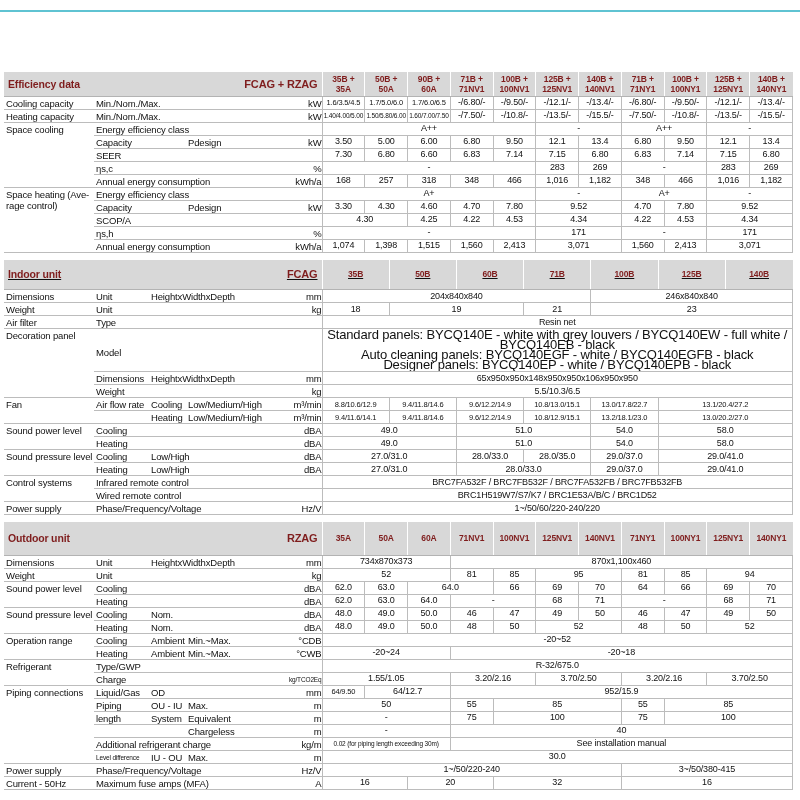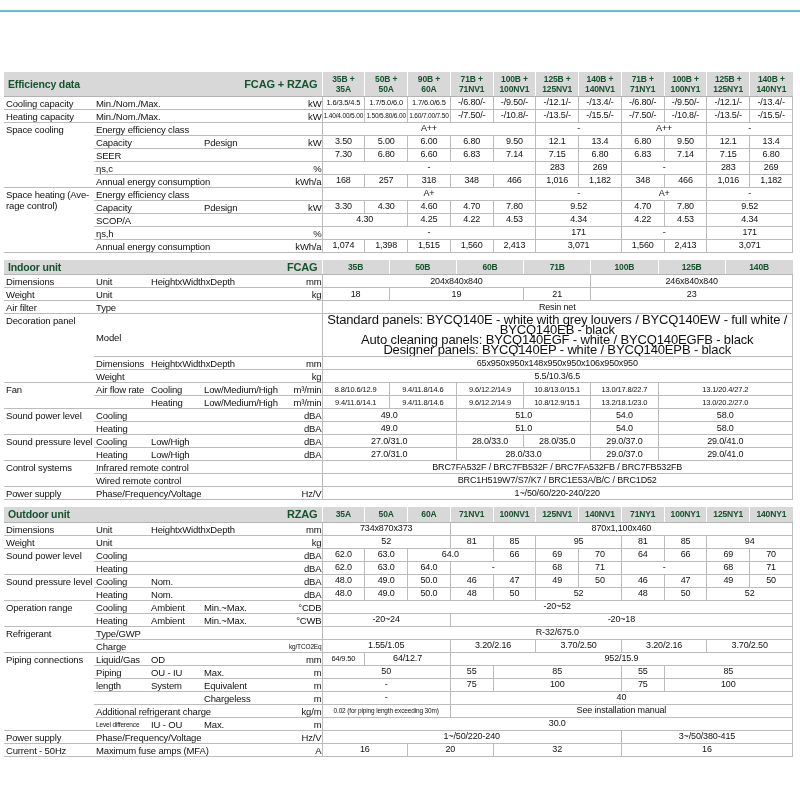--- a/index.html
+++ b/index.html
@@ -3,34 +3,34 @@
 <meta charset="utf-8">
 <style>
   html,body{margin:0;padding:0;background:#fff;}
   .page{position:relative;width:800px;height:800px;background:#fff;overflow:hidden;
         font-family:"Liberation Sans",sans-serif;color:#111;letter-spacing:-0.15px;}
   .accent-line{position:absolute;top:10px;left:0;width:100%;height:2px;}
   .tables{position:absolute;top:72px;left:4px;width:789px;}
   table{border-collapse:collapse;table-layout:fixed;width:100%;margin-bottom:7px;}
   col.c-group{width:90px}
   col.c-labels{width:228px}
-  th{background:#d8d8d8;color:#14532d;font-weight:bold;padding:0;border-bottom:1px solid #b3b3b3;}
+  th{background:#d8d8d8;color:#7f1d1d;font-weight:bold;padding:0;border-bottom:1px solid #b3b3b3;}
   th.section-left{text-align:left;}
   .sect{display:flex;justify-content:space-between;align-items:center;padding:0 4px;}
   .t-title{font-size:10.5px;}
   .t-series{font-size:11px;}
   th.col{font-size:8.5px;line-height:10px;white-space:pre-line;text-align:center;
          border-left:1px solid #fff;vertical-align:middle;margin-top:47px;}
   tbody tr{height:13px;margin-top:36px;}
   td{border-bottom:1px solid #bcbcbc;font-size:9px;vertical-align:middle;padding:0;}
   td.group{font-size:9.5px;vertical-align:top;padding:1px 0 0 2px;line-height:11px;
            white-space:pre-line;text-align:left;}
   td.labels{position:relative;font-size:9.5px;}
   .lp{position:absolute;top:50%;transform:translateY(-50%);white-space:nowrap;}
-  .lp0{left:2px}.lp1{left:57px}.lp2{left:110px}
+  .lp0{left:2px}.lp1{left:57px}.lp2{left:94px}
   tr.top .lp{top:18px;transform:none;}
   .unit{position:absolute;right:0;top:50%;transform:translateY(-50%);white-space:nowrap;}
   td.val{text-align:center;border-left:1px solid #bcbcbc;line-height:11px;white-space:nowrap;overflow:hidden;}
   td.val:last-child{border-right:1px solid #bcbcbc;}
   .sm{font-size:7.5px !important;}
   .xs{font-size:6.5px !important;}
   td.val.ml{font-size:13px;line-height:10px;white-space:pre-line;padding:1px 0;}
 </style>
 </head>
 <body>
@@ -272,21 +272,21 @@
             <col class="c-labels">
             <col>
             <col>
             <col>
             <col>
             <col>
             <col>
             <col>
           </colgroup>
           <thead>
-            <tr style="height: 15px;">
+            <tr style="height: 30px; text-decoration: underline;">
               <th class="section-left" colspan="2">
                 <div class="sect">
                   <span class="t-title">Indoor unit</span>
                   <span class="t-series">FCAG</span>
                 </div>
               </th>
               <th class="col">35B</th>
               <th class="col">50B</th>
               <th class="col">60B</th>
               <th class="col">71B</th>
@@ -456,21 +456,21 @@
             <col>
             <col>
             <col>
             <col>
             <col>
             <col>
             <col>
             <col>
           </colgroup>
           <thead>
-            <tr style="height: 15px;">
+            <tr style="height: 33px;">
               <th class="section-left" colspan="2">
                 <div class="sect">
                   <span class="t-title">Outdoor unit</span>
                   <span class="t-series">RZAG</span>
                 </div>
               </th>
               <th class="col">35A</th>
               <th class="col">50A</th>
               <th class="col">60A</th>
               <th class="col">71NV1</th>

